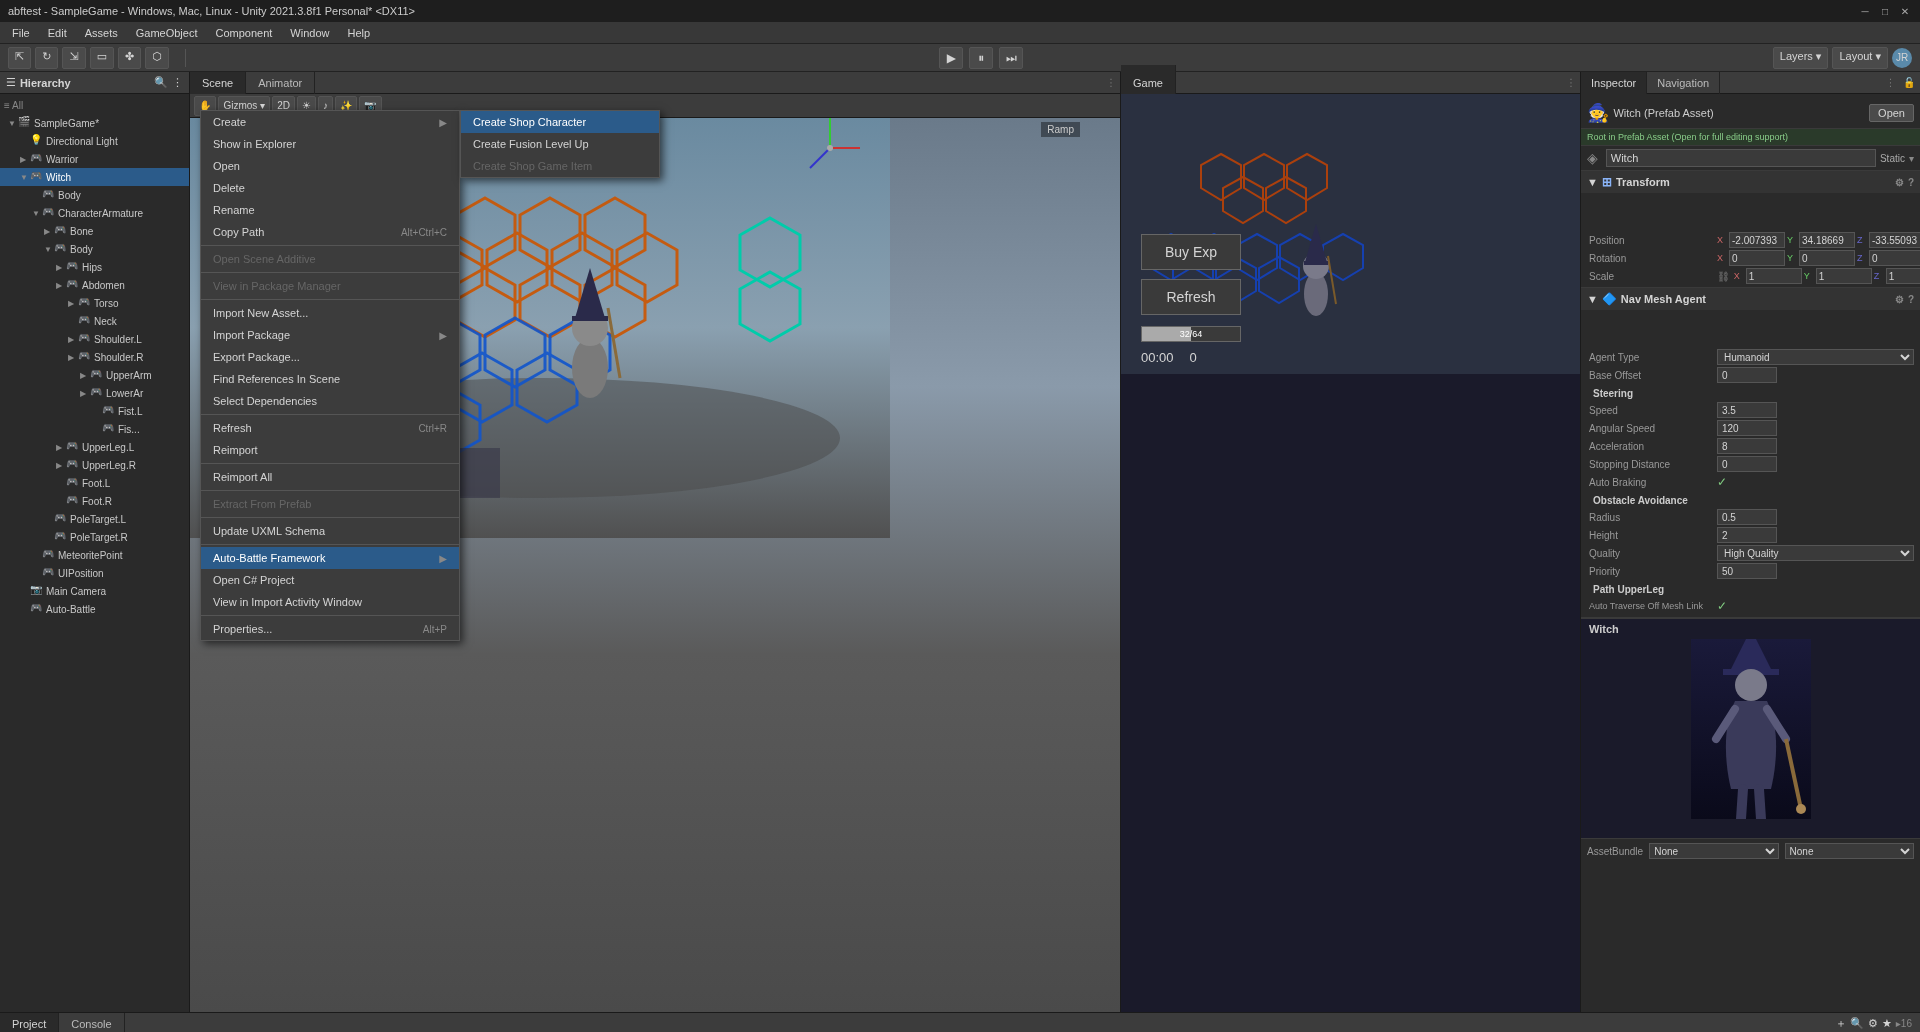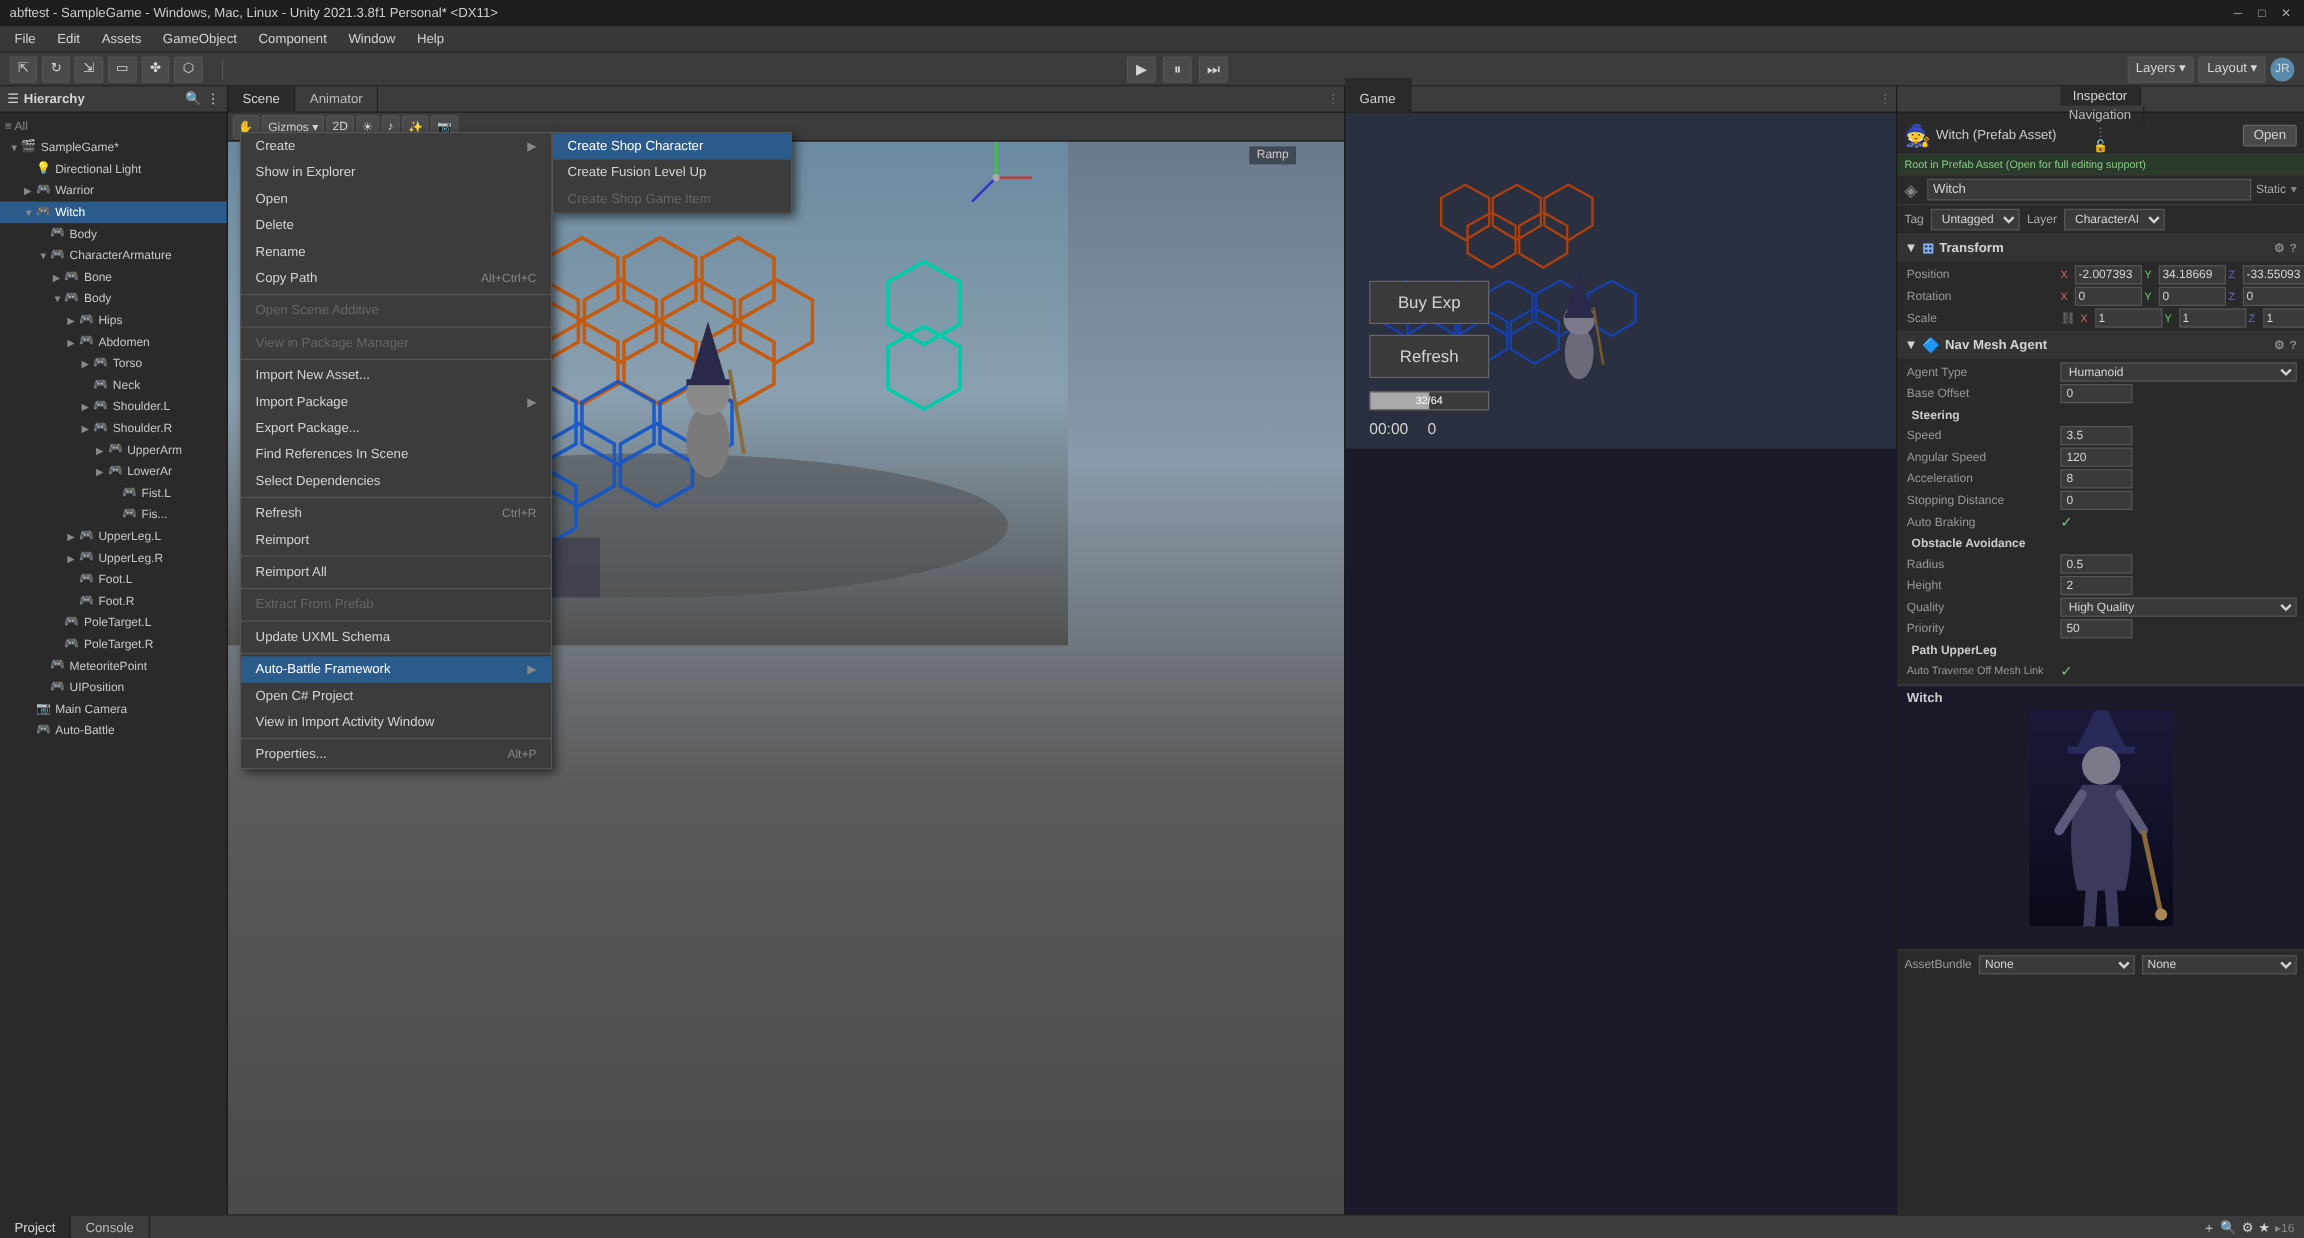--- a/index.html
+++ b/index.html
@@ -274,21 +274,20 @@
       display: flex;
       flex-direction: column;
       overflow: hidden;
     }
     #inspector-tabs {
       height: 22px;
       background: #3c3c3c;
       display: flex;
       align-items: center;
       border-bottom: 1px solid #1a1a1a;
-      flex-direction: column;
     }
     .insp-tab {
       padding: 2px 10px;
       cursor: pointer;
       font-size: 11px;
       height: 22px;
       display: flex;
       align-items: center;
       border-right: 1px solid #222;
       color: #bbb;
@@ -346,21 +345,21 @@
       height: 22px;
       background: #333;
       display: flex;
       align-items: center;
       padding: 0 6px;
       gap: 4px;
       cursor: pointer;
       font-size: 11px;
       font-weight: 600;
     }
-    .component-body { padding: 2px 6px; }
+    .component-body { padding: 2px 6px; margin-top: 36px; }
     .prop-row {
       display: flex;
       align-items: center;
       height: 18px;
       font-size: 11px;
     }
     .prop-label { color: #999; width: 130px; min-width: 130px; font-size: 10px; padding-left: 2px; }
     .prop-value-input {
       background: #3a3a3a;
       border: 1px solid #555;
@@ -854,30 +853,20 @@
 
       <div style="padding:3px 6px;background:#2a3a2a;font-size:9px;color:#88cc88;border-bottom:1px solid #3a3a3a;">Root in Prefab Asset (Open for full editing support)</div>
 
       <div style="display:flex;align-items:center;padding:3px 6px;gap:4px;border-bottom:1px solid #3a3a3a;">
         <span style="font-size:14px;color:#888;margin-right:4px;">◈</span>
         <input type="text" style="background: rgb(58, 58, 58); border: 1px solid rgb(85, 85, 85); color: rgb(212, 212, 212); font-size: 11px; padding: 1px 4px; height: 18px; flex: 1 1 0%;" value="Witch">
         <span style="font-size:10px;color:#aaa;">Static</span>
         <span style="font-size:10px;color:#888;">▾</span>
       </div>
 
-      <div class="insp-tag-row">
-        <span>Tag</span>
-        <select class="insp-tag-select">
-          <option>Untagged</option>
-        </select>
-        <span>Layer</span>
-        <select class="insp-tag-select">
-          <option>CharacterAI</option>
-        </select>
-      </div>
 
       <div class="component-section">
         <div class="component-header">
           <span>▼</span>
           <span style="color:#8ab4f8;font-size:12px;">⊞</span>
           <span>Transform</span>
           <div style="flex:1"></div>
           <span style="color:#888;font-size:10px;">⚙</span>
           <span style="color:#888;font-size:10px;">?</span>
         </div>

